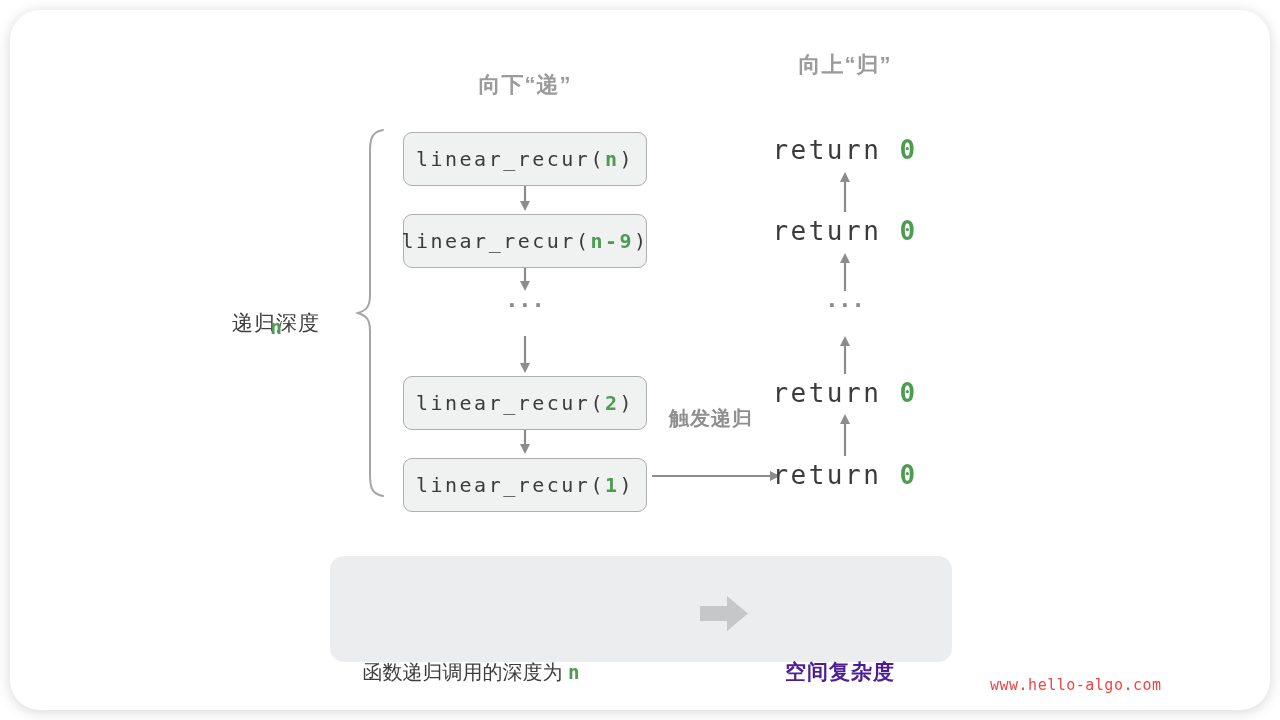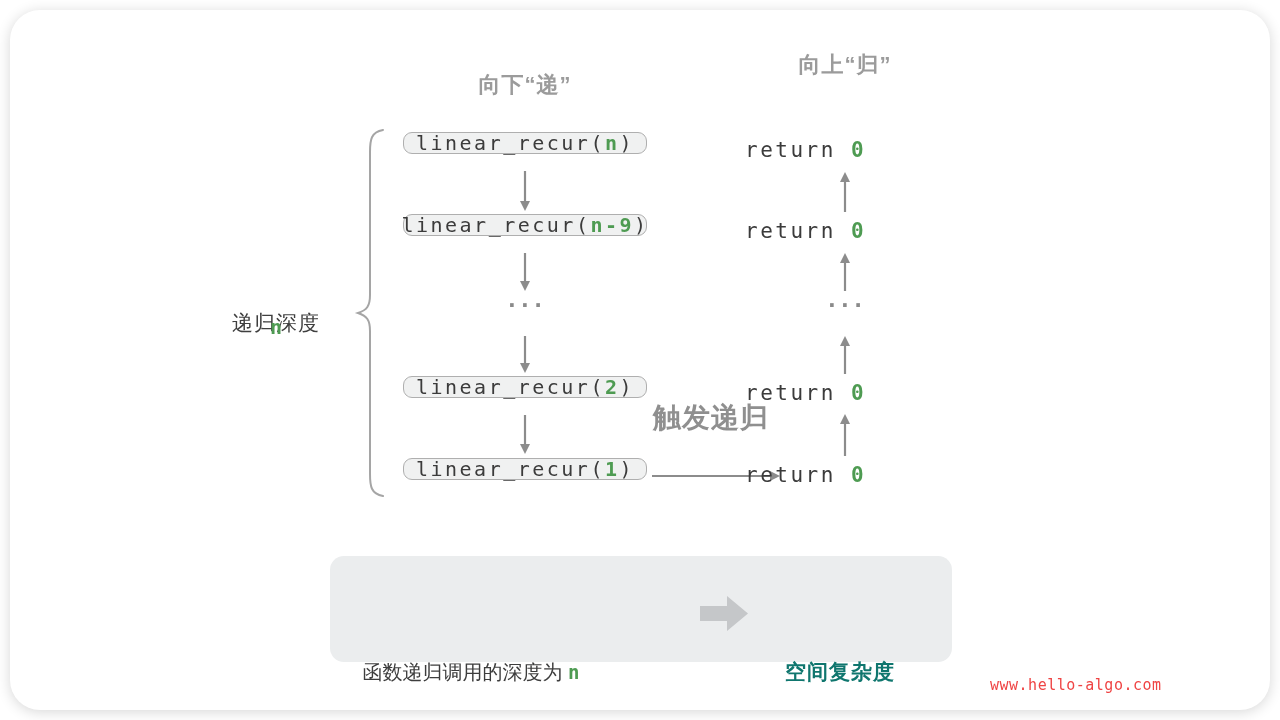--- a/index.html
+++ b/index.html
@@ -20,59 +20,59 @@
 
   .abs { position: absolute; z-index: 3; }
 
   .col-header {
     width: 240px; text-align: center;
     font-size: 22px; font-weight: 700; color: #9b9b9b;
     letter-spacing: 1px;
   }
 
   .call-box {
-    left: 403px; width: 244px; height: 22px;
+    left: 403px; width: 244px; height: 54px;
     background: #f0f1f1; border: 1.5px solid #afafaf; border-radius: 9px;
     display: flex; align-items: center; justify-content: center;
     font-family: "DejaVu Sans Mono", "Liberation Mono", monospace;
     font-size: 20px; color: #3b3b3b; letter-spacing: 2.5px; white-space: pre;
   }
   .call-box .arg, .ret-line .val { color: #4e9b52; font-weight: 700; }
 
   .ret-line {
-    left: 745px; width: 200px; height: 26px; line-height: 26px; 
+    left: 745px; width: 200px; height: 26px; line-height: 26px; text-align: center;
     font-family: "DejaVu Sans Mono", "Liberation Mono", monospace;
-    font-size: 21px; color: #3b3b3b; letter-spacing: 2.5px; white-space: pre;
+    font-size: 26px; color: #3b3b3b; letter-spacing: 2.5px; white-space: pre;
   }
 
   .dots {
     width: 100px; text-align: center; line-height: 30px;
     font-family: "DejaVu Sans Mono", "Liberation Mono", monospace;
     font-size: 22px; font-weight: 700; color: #8a8a8a; letter-spacing: 0;
   }
 
   .depth-label { left: 196px; top: 281px; width: 160px; text-align: center;
     font-size: 21px; font-weight: 500; color: #3f3f3f; letter-spacing: 1px; margin-top: 28px; }
   .depth-n { left: 196px; top: 315px; width: 160px; text-align: center;
     font-family: "DejaVu Sans Mono", "Liberation Mono", monospace;
     font-size: 20px; font-weight: 700; color: #4e9b52; }
 
   .trigger-label { left: 630px; top: 405px; width: 162px; text-align: center;
-    font-size: 28px; font-weight: 700; color: #8f8f8f; line-height: 26px; letter-spacing: 1px; }
+    font-size: 20px; font-weight: 700; color: #8f8f8f; line-height: 26px; letter-spacing: 1px; }
 
   .summary-box {
     position: absolute; left: 330px; top: 556px; width: 622px; height: 106px;
     background: #ebedee; border-radius: 14px; z-index: 1;
   }
   .summary-left { left: 340px; top: 577px; width: 262px; text-align: center;
     font-size: 20px; color: #3d3d3d; line-height: 38px; white-space: pre; }
   .summary-left .hl { font-family: "DejaVu Sans Mono", "Liberation Mono", monospace;
     font-size: 19px; font-weight: 700; color: #4e9b52; }
   .summary-right { left: 740px; top: 577px; width: 200px; text-align: center; line-height: 38px; white-space: pre; }
-  .result-title { font-size: 21px; font-weight: 700; color: #0f766e; letter-spacing: 1px; }
+  .result-title { font-size: 21px; font-weight: 700; color: #4c1d95; letter-spacing: 1px; }
 
   .footer { left: 990px; top: 676px; width: 250px; text-align: left;
     font-family: "DejaVu Sans Mono", "Liberation Mono", monospace;
     font-size: 15px; color: #ef4444; letter-spacing: 0.5px; }
 </style>
 </head>
 <body>
 
 <div class="card"></div>
 

